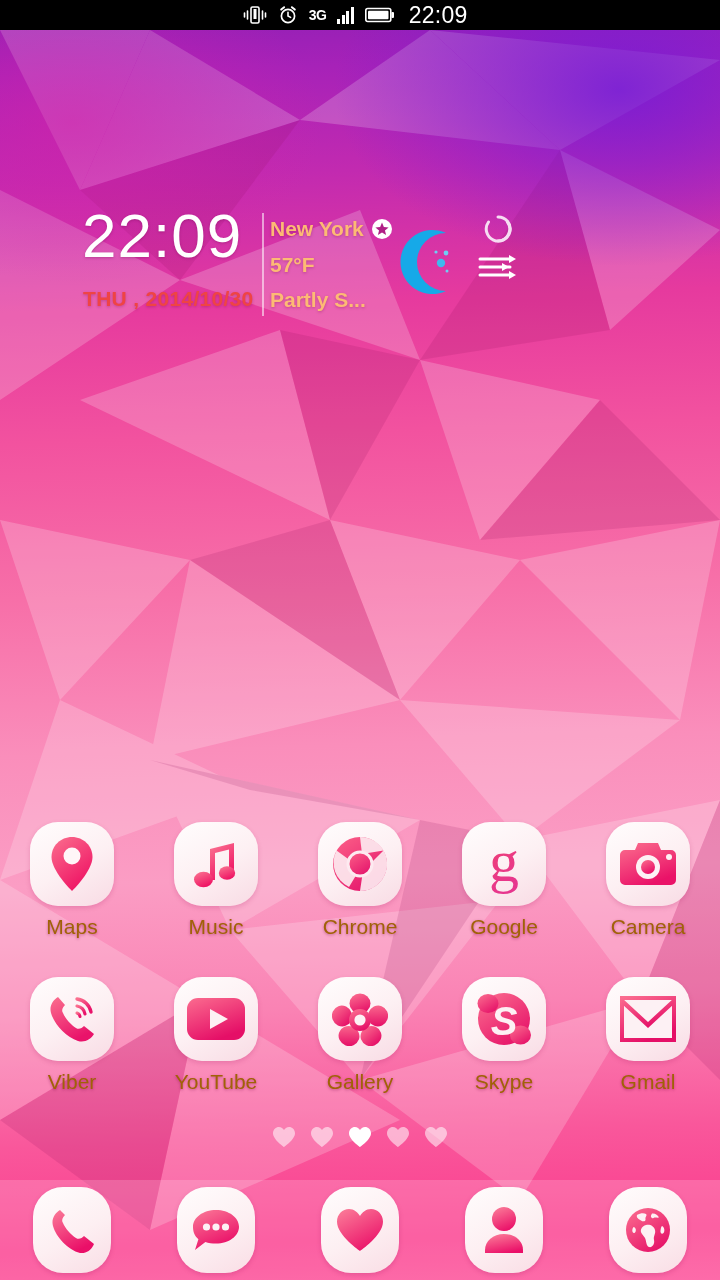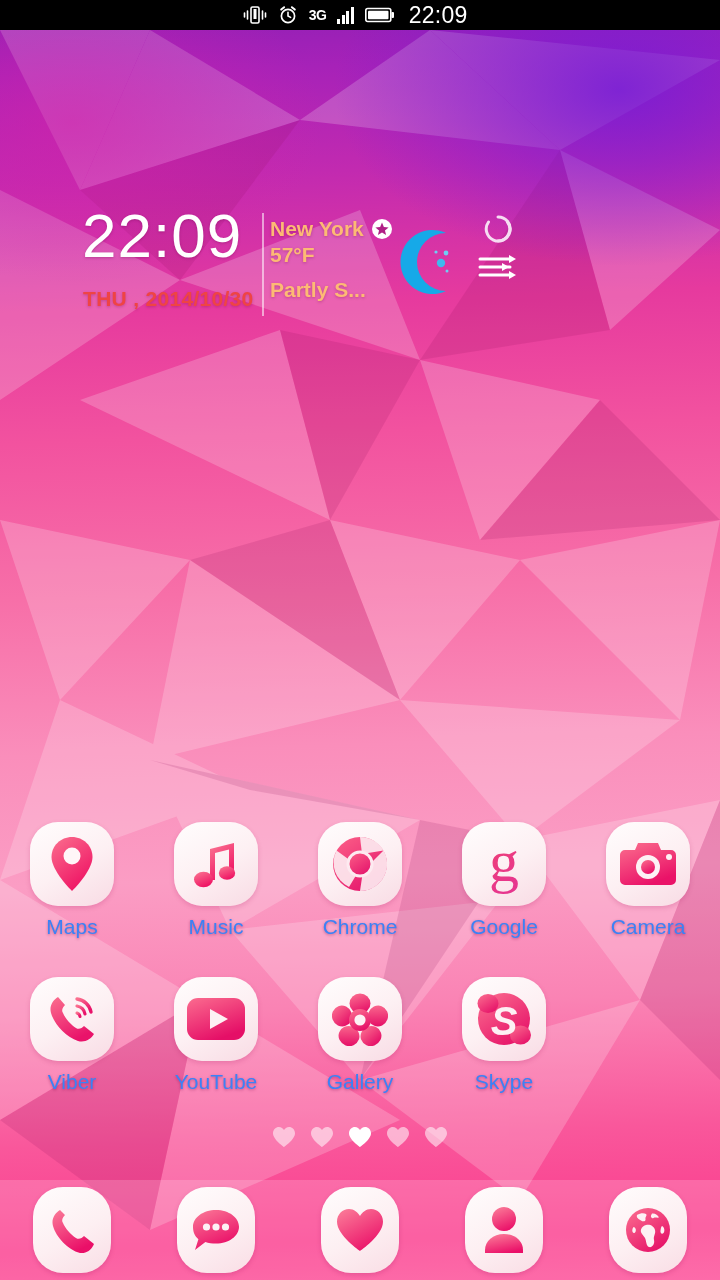--- a/index.html
+++ b/index.html
@@ -82,21 +82,21 @@
     position:absolute; left:192px; top:8px; width:2px; height:103px;
     background:rgba(255,255,255,.55);
   }
   #w-right { position:absolute; left:200px; top:12px; width:150px; }
   .w-line {
     color:#fdba74; font-weight:bold; font-size:21px;
     text-shadow:0 1px 3px rgba(90,0,60,.3);
     white-space:nowrap;
   }
   #w-city-row { display:flex; align-items:center; gap:7px; }
-  #w-temp { margin-top:2px; }
+  #w-temp { margin-top:12px; }
   #w-cond { margin-top:11px; }
   #w-star { flex:none; }
   #w-moon { position:absolute; left:330px; top:22px; }
   #w-refresh { position:absolute; left:412px; top:8px; }
   #w-settings { position:absolute; left:406px; top:48px; }
 
   
   #grid {
     position:absolute; left:0; top:822px; width:720px;
   }
@@ -112,21 +112,21 @@
     border-radius:28px;
     background:linear-gradient(150deg,#fffdfd 0%,#fdf0f3 52%,#f8dbe4 100%);
     box-shadow:0 2px 5px rgba(150,10,80,.18);
     display:flex; align-items:center; justify-content:center;
     position:relative;
     overflow:hidden;
   }
   .tile svg { display:block; }
   .label {
     margin-top:9px;
-    color:#3b82f6; font-size:21px;
+    color:#a16207; font-size:21px;
     text-shadow:0 1px 3px rgba(120,10,70,.45);
     white-space:nowrap;
   }
 
   
   #pages {
     position:absolute; left:0; top:1126px; width:720px;
     display:flex; justify-content:center; gap:14px;
   }
   .pg { width:24px; height:22px; }
@@ -430,20 +430,35 @@
               </defs>
             <circle cx="29" cy="29" r="26" fill="url(#gSky)"></circle>
             <ellipse cx="13" cy="13.5" rx="10.5" ry="9.5" fill="url(#gSky)"></ellipse>
             <ellipse cx="45.5" cy="45" rx="10.5" ry="9.5" fill="url(#gSky)"></ellipse>
             <text x="29" y="45" font-family="'Liberation Sans', sans-serif" font-size="40" font-weight="bold" font-style="italic" fill="#fdf1f4" text-anchor="middle">S</text>
           </svg>
         </div>
         <div class="label">Skype</div>
       </div>
 
+      <div class="cell">
+        <div class="tile">
+          <svg width="56" height="46" viewBox="0 0 56 46">
+            <defs>
+                <linearGradient id="gGm" x1="0" y1="0" x2="0.5" y2="1">
+              <stop offset="0" stop-color="#fb6c8f"></stop>
+                  <stop offset="1" stop-color="#e50f67"></stop>
+            </linearGradient>
+              </defs>
+            <rect x="2" y="2" width="52" height="42" fill="#fdf1f4" stroke="url(#gGm)" stroke-width="4"></rect>
+            <polygon points="2,2 28,26 54,2 54,8 28,32 2,8" fill="url(#gGm)"></polygon>
+          </svg>
+        </div>
+        <div class="label">Gmail</div>
+      </div>
     </div>
   </div>
 
   <div id="pages">
     <svg class="pg" viewBox="0 0 24 22">
       <path d="M12 21 C12 21 1 13.5 1 7.2 C1 3.4 3.9 1 6.9 1 C9.3 1 11.1 2.5 12 4.1 C12.9 2.5 14.7 1 17.1 1 C20.1 1 23 3.4 23 7.2 C23 13.5 12 21 12 21 Z" fill="#ffffff" opacity="0.55"></path>
     </svg>
     <svg class="pg" viewBox="0 0 24 22">
       <path d="M12 21 C12 21 1 13.5 1 7.2 C1 3.4 3.9 1 6.9 1 C9.3 1 11.1 2.5 12 4.1 C12.9 2.5 14.7 1 17.1 1 C20.1 1 23 3.4 23 7.2 C23 13.5 12 21 12 21 Z" fill="#ffffff" opacity="0.55"></path>
     </svg>

